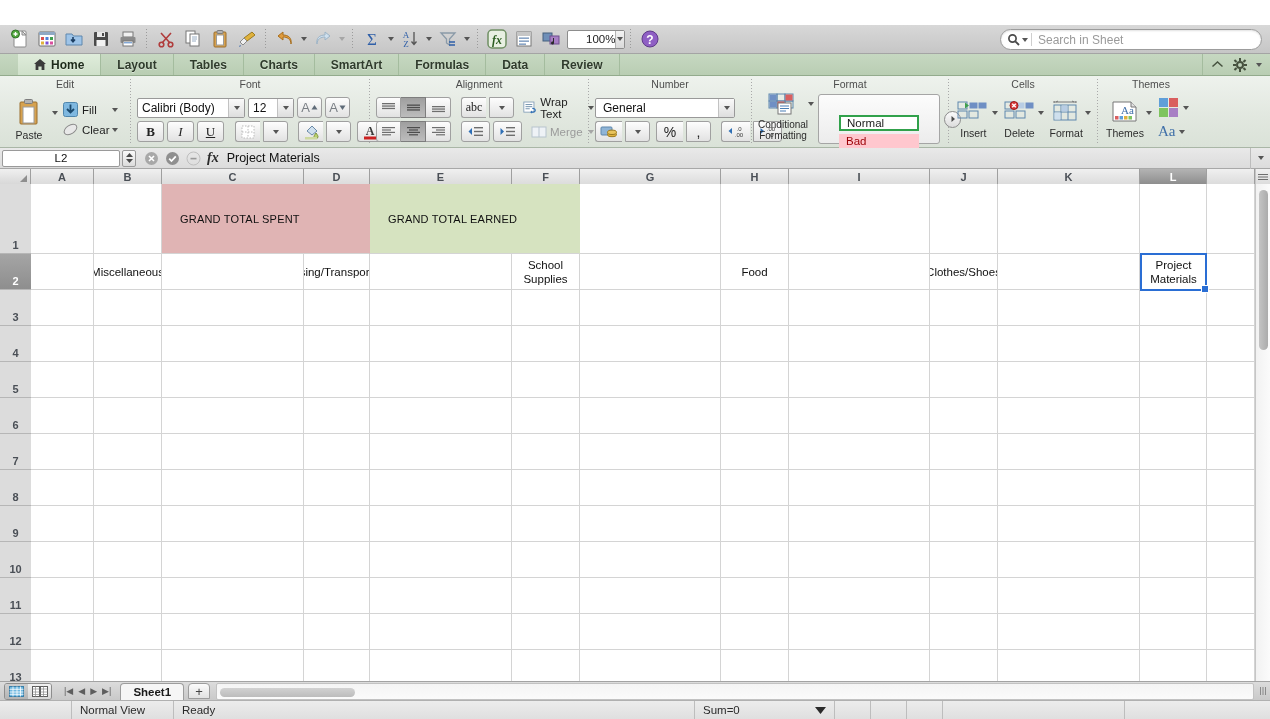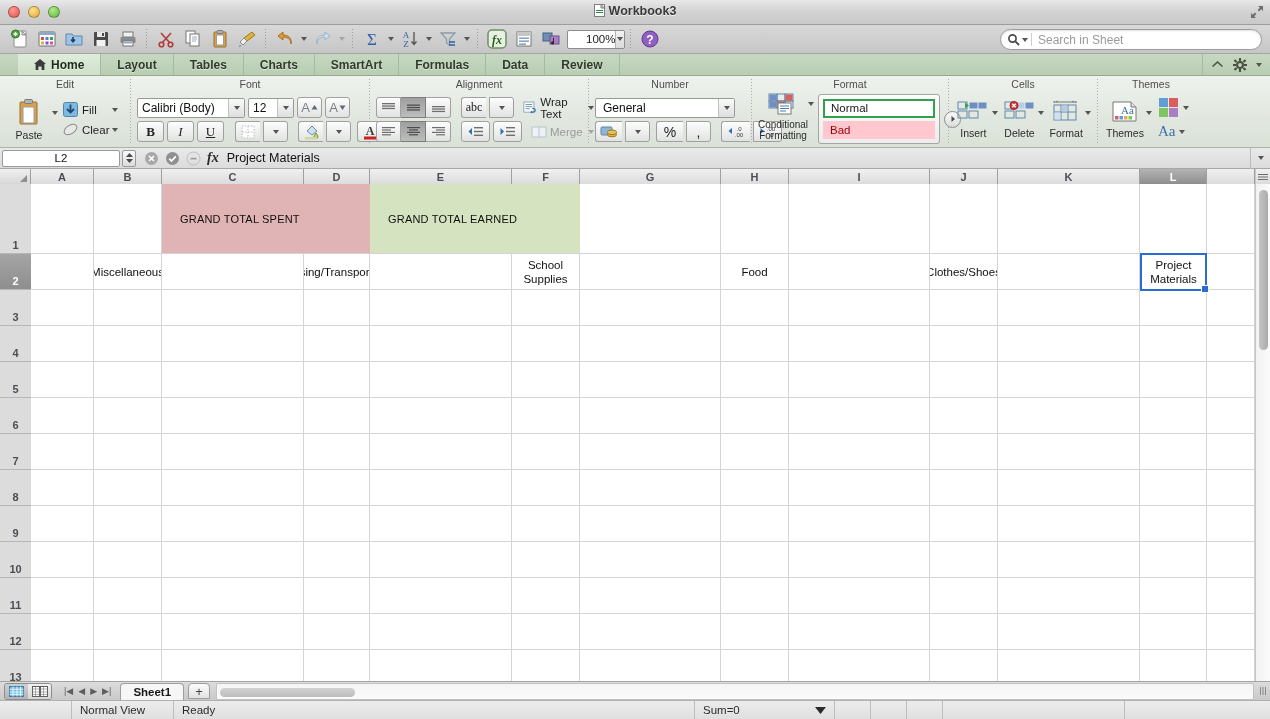--- a/index.html
+++ b/index.html
@@ -129,21 +129,21 @@
 
   .numbox {
     width: 140px; height: 20px; border:1px solid #999; border-radius:2px; background:#fff;
     display:flex; align-items:center; font-size: 12px; color:#111;
   }
   .numbox span { flex:1; padding-left: 7px; }
 
   .stylegal {
     width: 122px; height: 50px; border: 1px solid #a5a5a5; border-radius: 3px;
     background: linear-gradient(to bottom,#fcfcfc,#ececec);
-    padding: 4px; display:flex; flex-direction:column; gap: 3px;
+    padding: 20px; display:flex; flex-direction:column; gap: 3px;
   }
   .stylecell { height: 19px; display:flex; align-items:center; padding-left: 6px; font-size: 11.5px; }
   .stylecell.normal { border: 2px solid #31a14b; background:#fff; color:#1a1a1a; }
   .stylecell.bad { background: #ffc7ce; color:#9c0006; border:1px solid #ffc7ce; }
   .gal-more { width:17px;height:17px;border-radius:50%;border:1px solid #8d8d8d;
               background:linear-gradient(to bottom,#fbfbfb,#dcdcdc);
               display:flex;align-items:center;justify-content:center; margin-left: 4px; }
 
   
   .fbar {
@@ -263,43 +263,20 @@
   .sb-cell { height:19px; display:flex; align-items:center; padding: 0 8px; border-right:1px solid #bdbdbd; }
   .sb-flex { flex:1; border-right:1px solid #bdbdbd; height:19px; }
   .sb-sum { width: 140px; justify-content: space-between; }
   svg { display:block; }
 </style>
 </head>
 <body>
 
 <div class="app">
 
-  <div class="titlebar">
-    <div class="traffic">
-      <div class="tl red"></div>
-      <div class="tl yellow"></div>
-      <div class="tl green"></div>
-    </div>
-    <div class="win-title">
-      <span class="docicon">
-        <svg width="11" height="13" viewBox="0 0 11 13">
-            <rect x="0.5" y="0.5" width="10" height="12" fill="#fff" stroke="#7d7d7d"></rect>
-            <path d="M7 0.5 L10.5 4 L7 4 Z" fill="#d8d8d8" stroke="#7d7d7d"></path>
-            <rect x="2" y="6" width="7" height="1" fill="#2f7d3c"></rect>
-            <rect x="2" y="8" width="7" height="1" fill="#2f7d3c"></rect>
-          </svg>
-      </span><span>Workbook3</span>
-    </div>
-    <div class="fullscreen-btn">
-      <svg width="16" height="16" viewBox="0 0 16 16">
-          <path d="M9 2h5v5l-1.8-1.8-2.2 2.2-1.4-1.4 2.2-2.2z" fill="#6e6e6e"></path>
-          <path d="M7 14H2V9l1.8 1.8 2.2-2.2 1.4 1.4-2.2 2.2z" fill="#6e6e6e"></path>
-        </svg>
-    </div>
-  </div>
 
   <div class="toolbar">
     <div class="tb-btn">
       <svg width="20" height="20" viewBox="0 0 20 20">
           <rect x="4" y="2" width="12" height="16" rx="1" fill="#fff" stroke="#8a8a8a"></rect>
           <path d="M12 2l4 4h-4z" fill="#dcdcdc" stroke="#8a8a8a"></path>
           <circle cx="5.5" cy="5" r="4" fill="#53a93f" stroke="#2f7027"></circle>
           <path d="M5.5 3v4M3.5 5h4" stroke="#fff" stroke-width="1.3"></path>
         </svg>
     </div>

